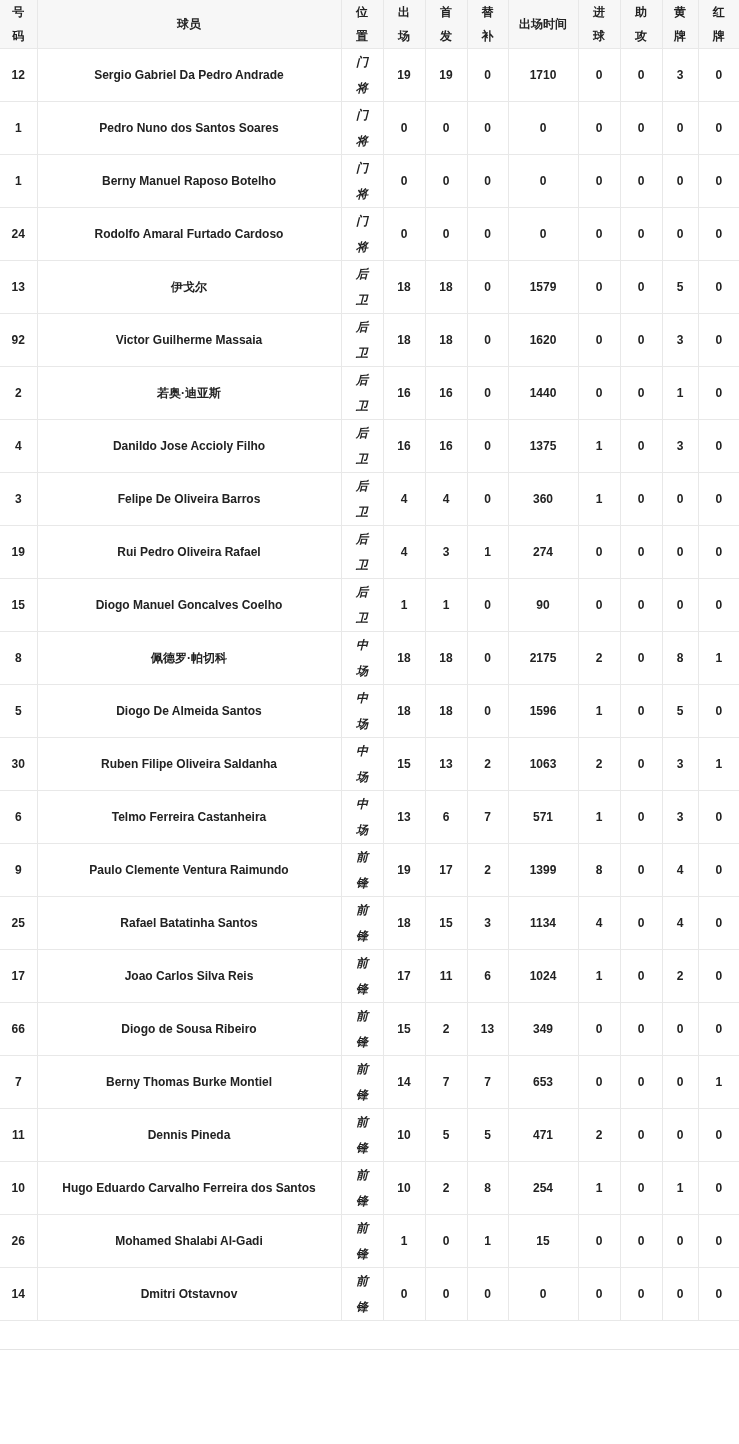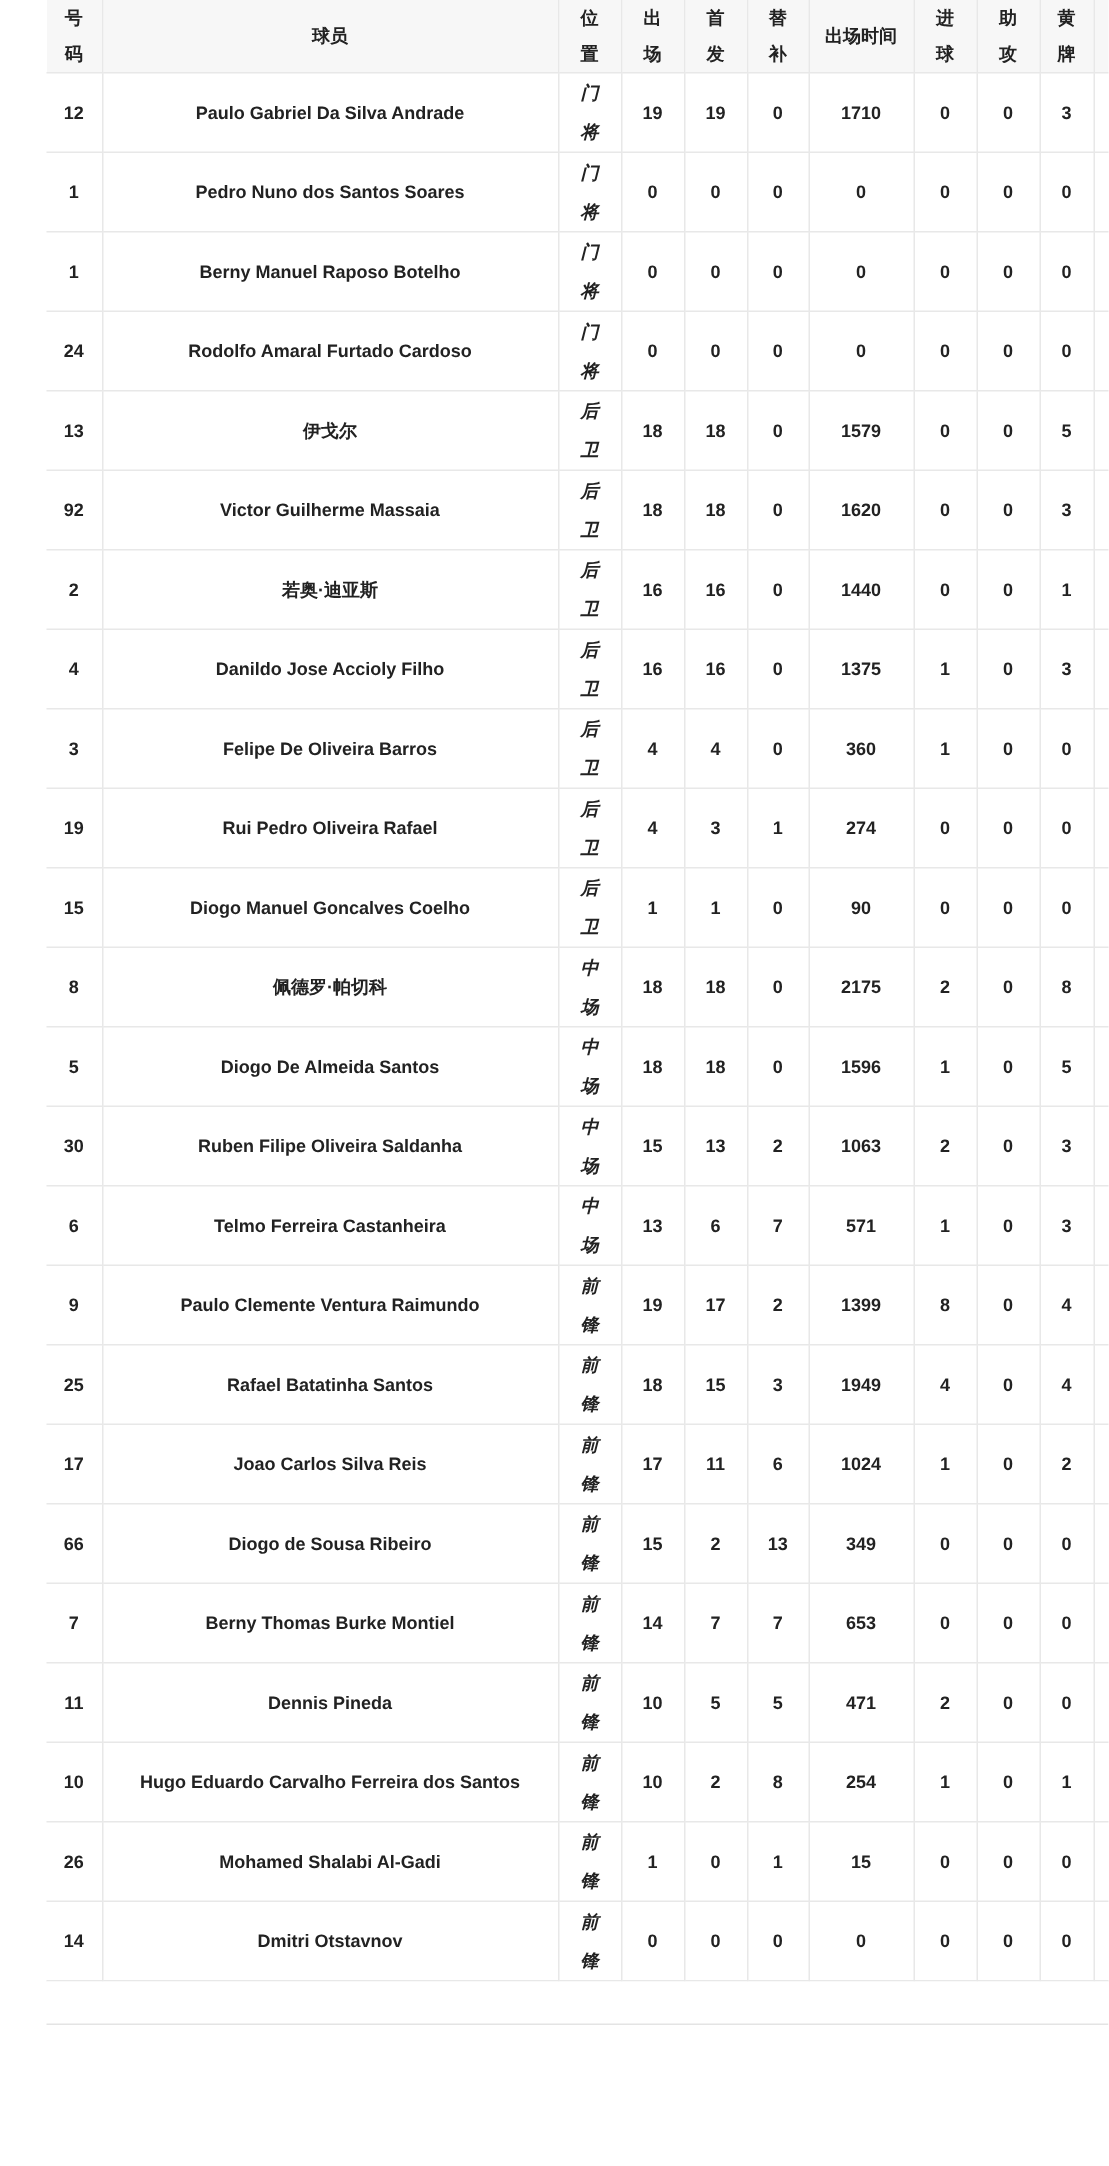--- a/index.html
+++ b/index.html
@@ -2,21 +2,21 @@
 <html><head>
 <meta charset="utf-8">
 <style>
   * { box-sizing: border-box; }
   html, body { margin: 0; padding: 0; background: #ffffff; }
   body {
     width: 739px; height: 1444px;
     font-family: "Liberation Sans", "DejaVu Sans", sans-serif;
     color: #222;
   }
-  .page { width: 739px; padding-left: 31px; }
+  .page { width: 739px; }
 
   table.stats {
     width: 739px;
     border-collapse: collapse;
     table-layout: fixed;
   }
   table.stats th, table.stats td {
     border: 1px solid #e8e8e8;
     text-align: center;
     vertical-align: middle;
@@ -86,21 +86,21 @@
         <th><span>出场时间</span></th>
         <th><span class="stack">进球</span></th>
         <th><span class="stack">助攻</span></th>
         <th><span class="stack">黄牌</span></th>
         <th><span class="stack">红牌</span></th>
       </tr>
     </thead>
     <tbody id="stats-tbody">
         <tr>
           <td><span>12</span></td>
-          <td><span>Paulo Gabriel Da Silva Andrade</span></td>
+          <td><span>Sergio Gabriel Da Pedro Andrade</span></td>
           <td><span class="stack">门将</span></td>
           <td><span>19</span></td>
           <td><span>19</span></td>
           <td><span>0</span></td>
           <td><span>1710</span></td>
           <td><span>0</span></td>
           <td><span>0</span></td>
           <td><span>3</span></td>
           <td><span>0</span></td>
         </tr>
@@ -299,21 +299,21 @@
           <td><span>4</span></td>
           <td><span>0</span></td>
         </tr>
         <tr>
           <td><span>25</span></td>
           <td><span>Rafael Batatinha Santos</span></td>
           <td><span class="stack">前锋</span></td>
           <td><span>18</span></td>
           <td><span>15</span></td>
           <td><span>3</span></td>
-          <td><span>1949</span></td>
+          <td><span>1134</span></td>
           <td><span>4</span></td>
           <td><span>0</span></td>
           <td><span>4</span></td>
           <td><span>0</span></td>
         </tr>
         <tr>
           <td><span>17</span></td>
           <td><span>Joao Carlos Silva Reis</span></td>
           <td><span class="stack">前锋</span></td>
           <td><span>17</span></td>

